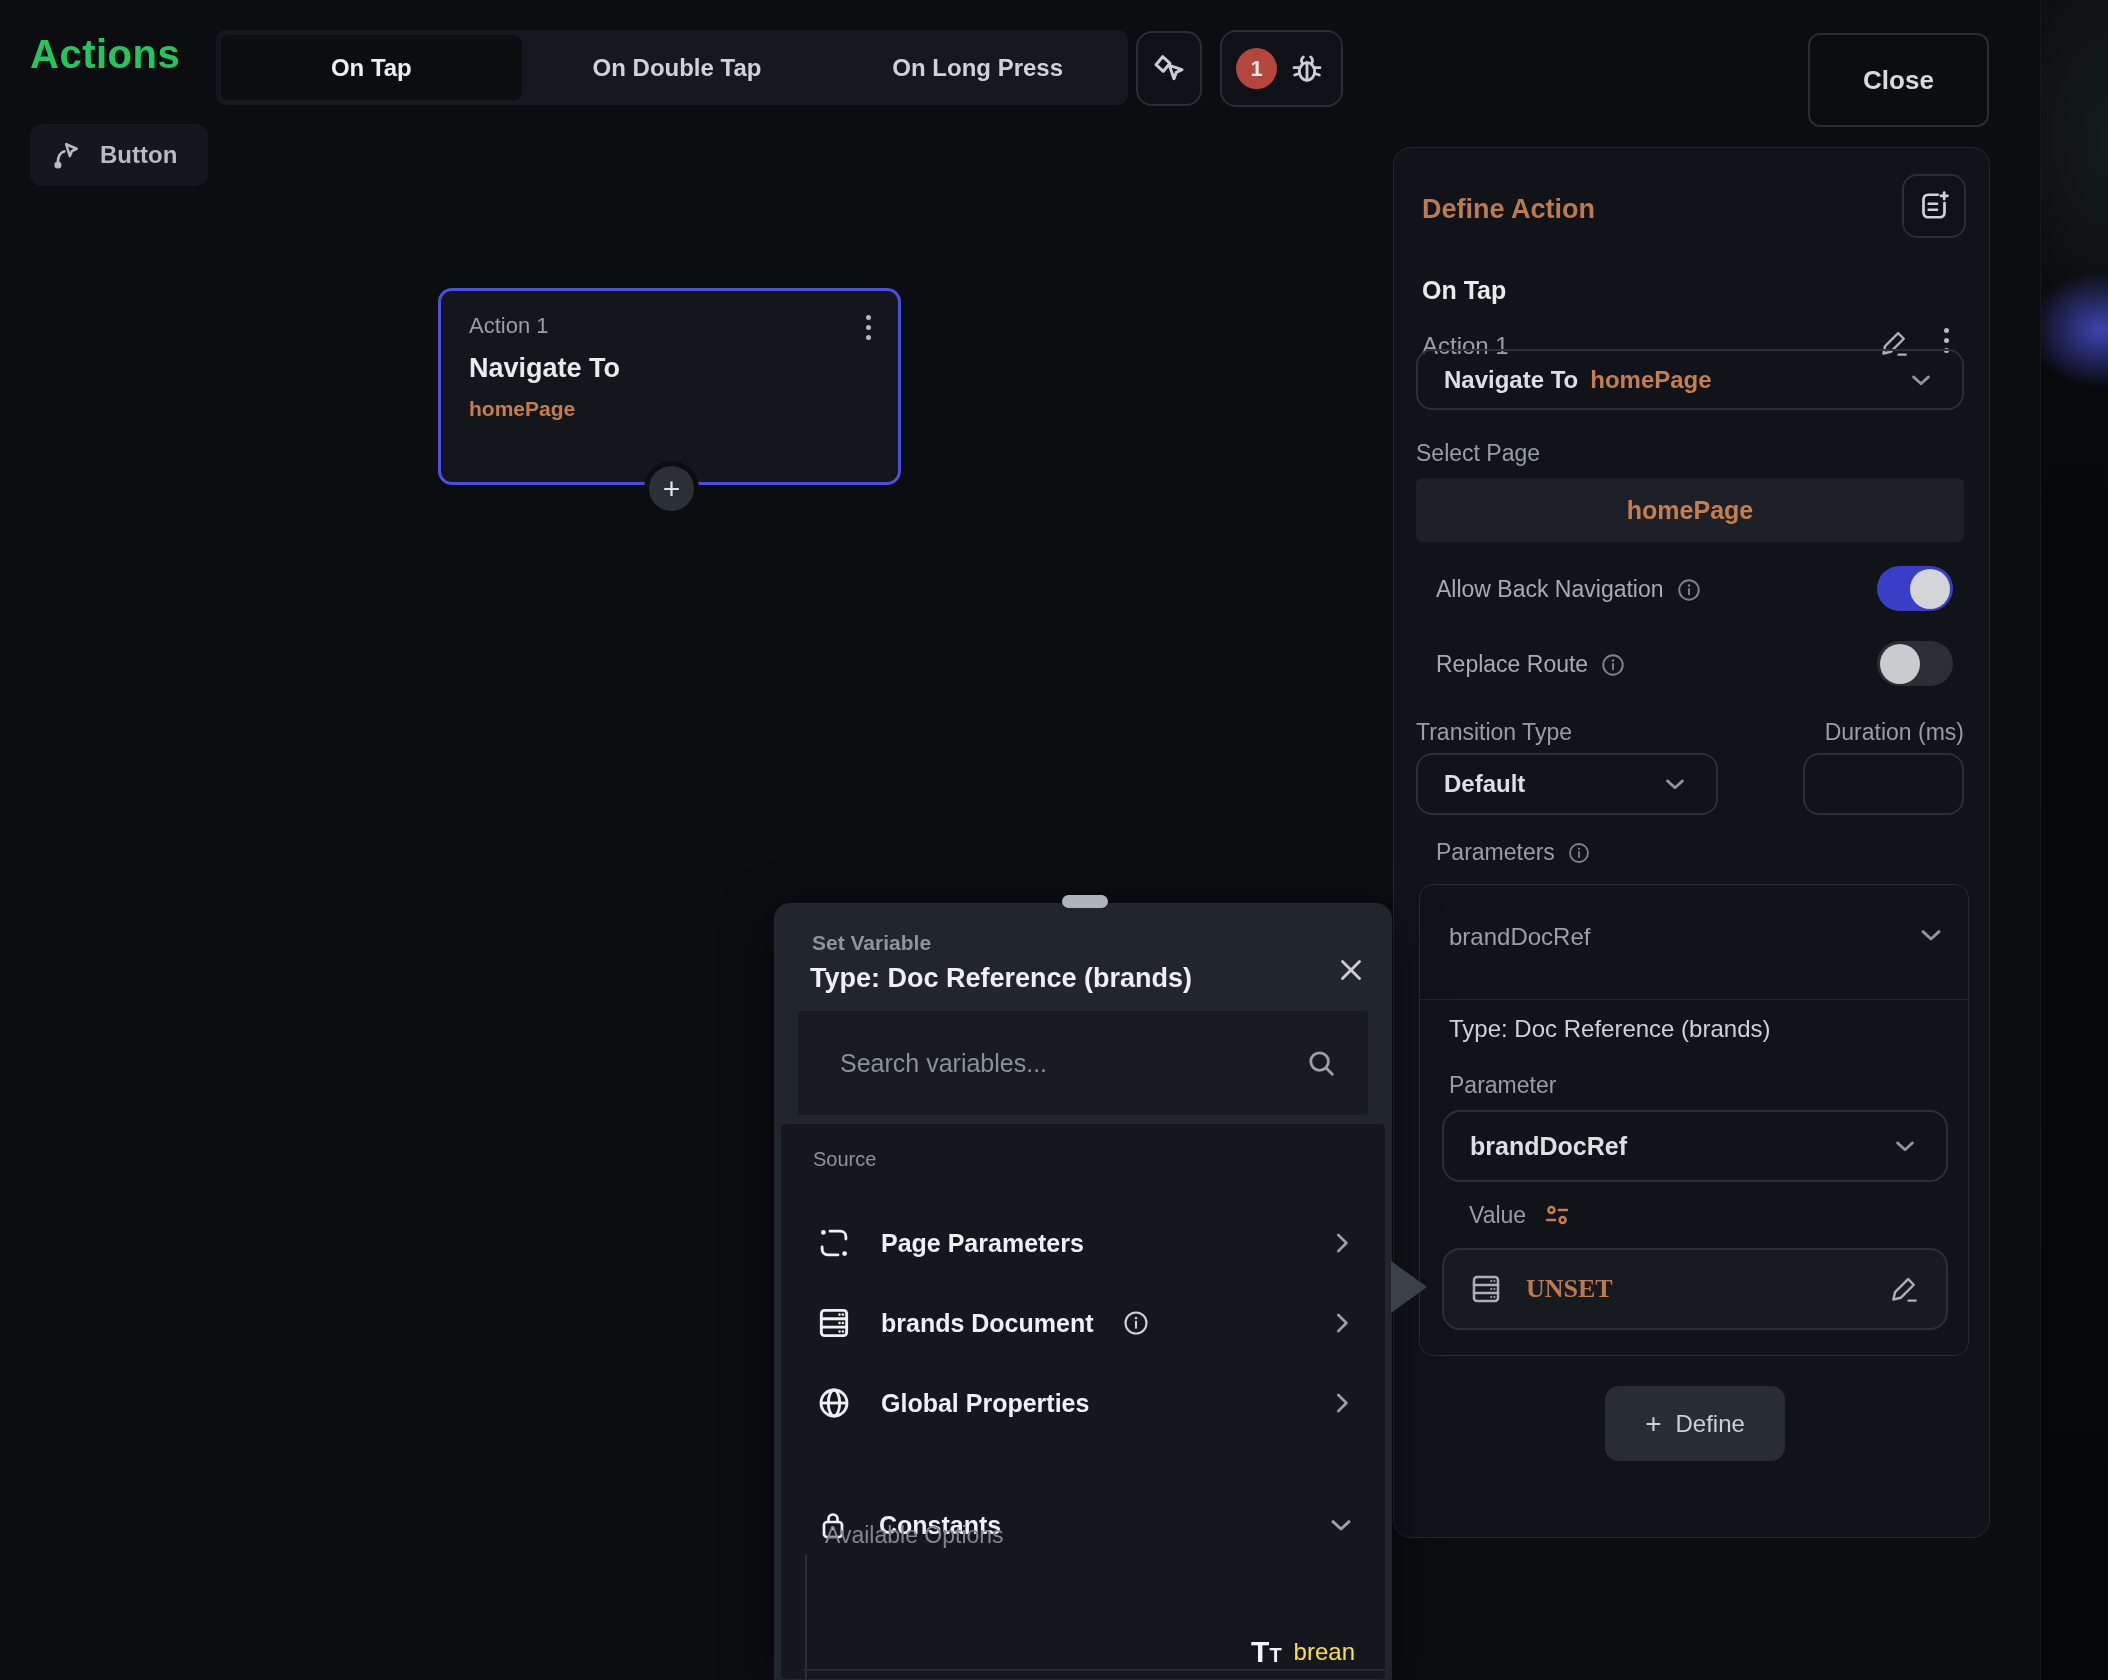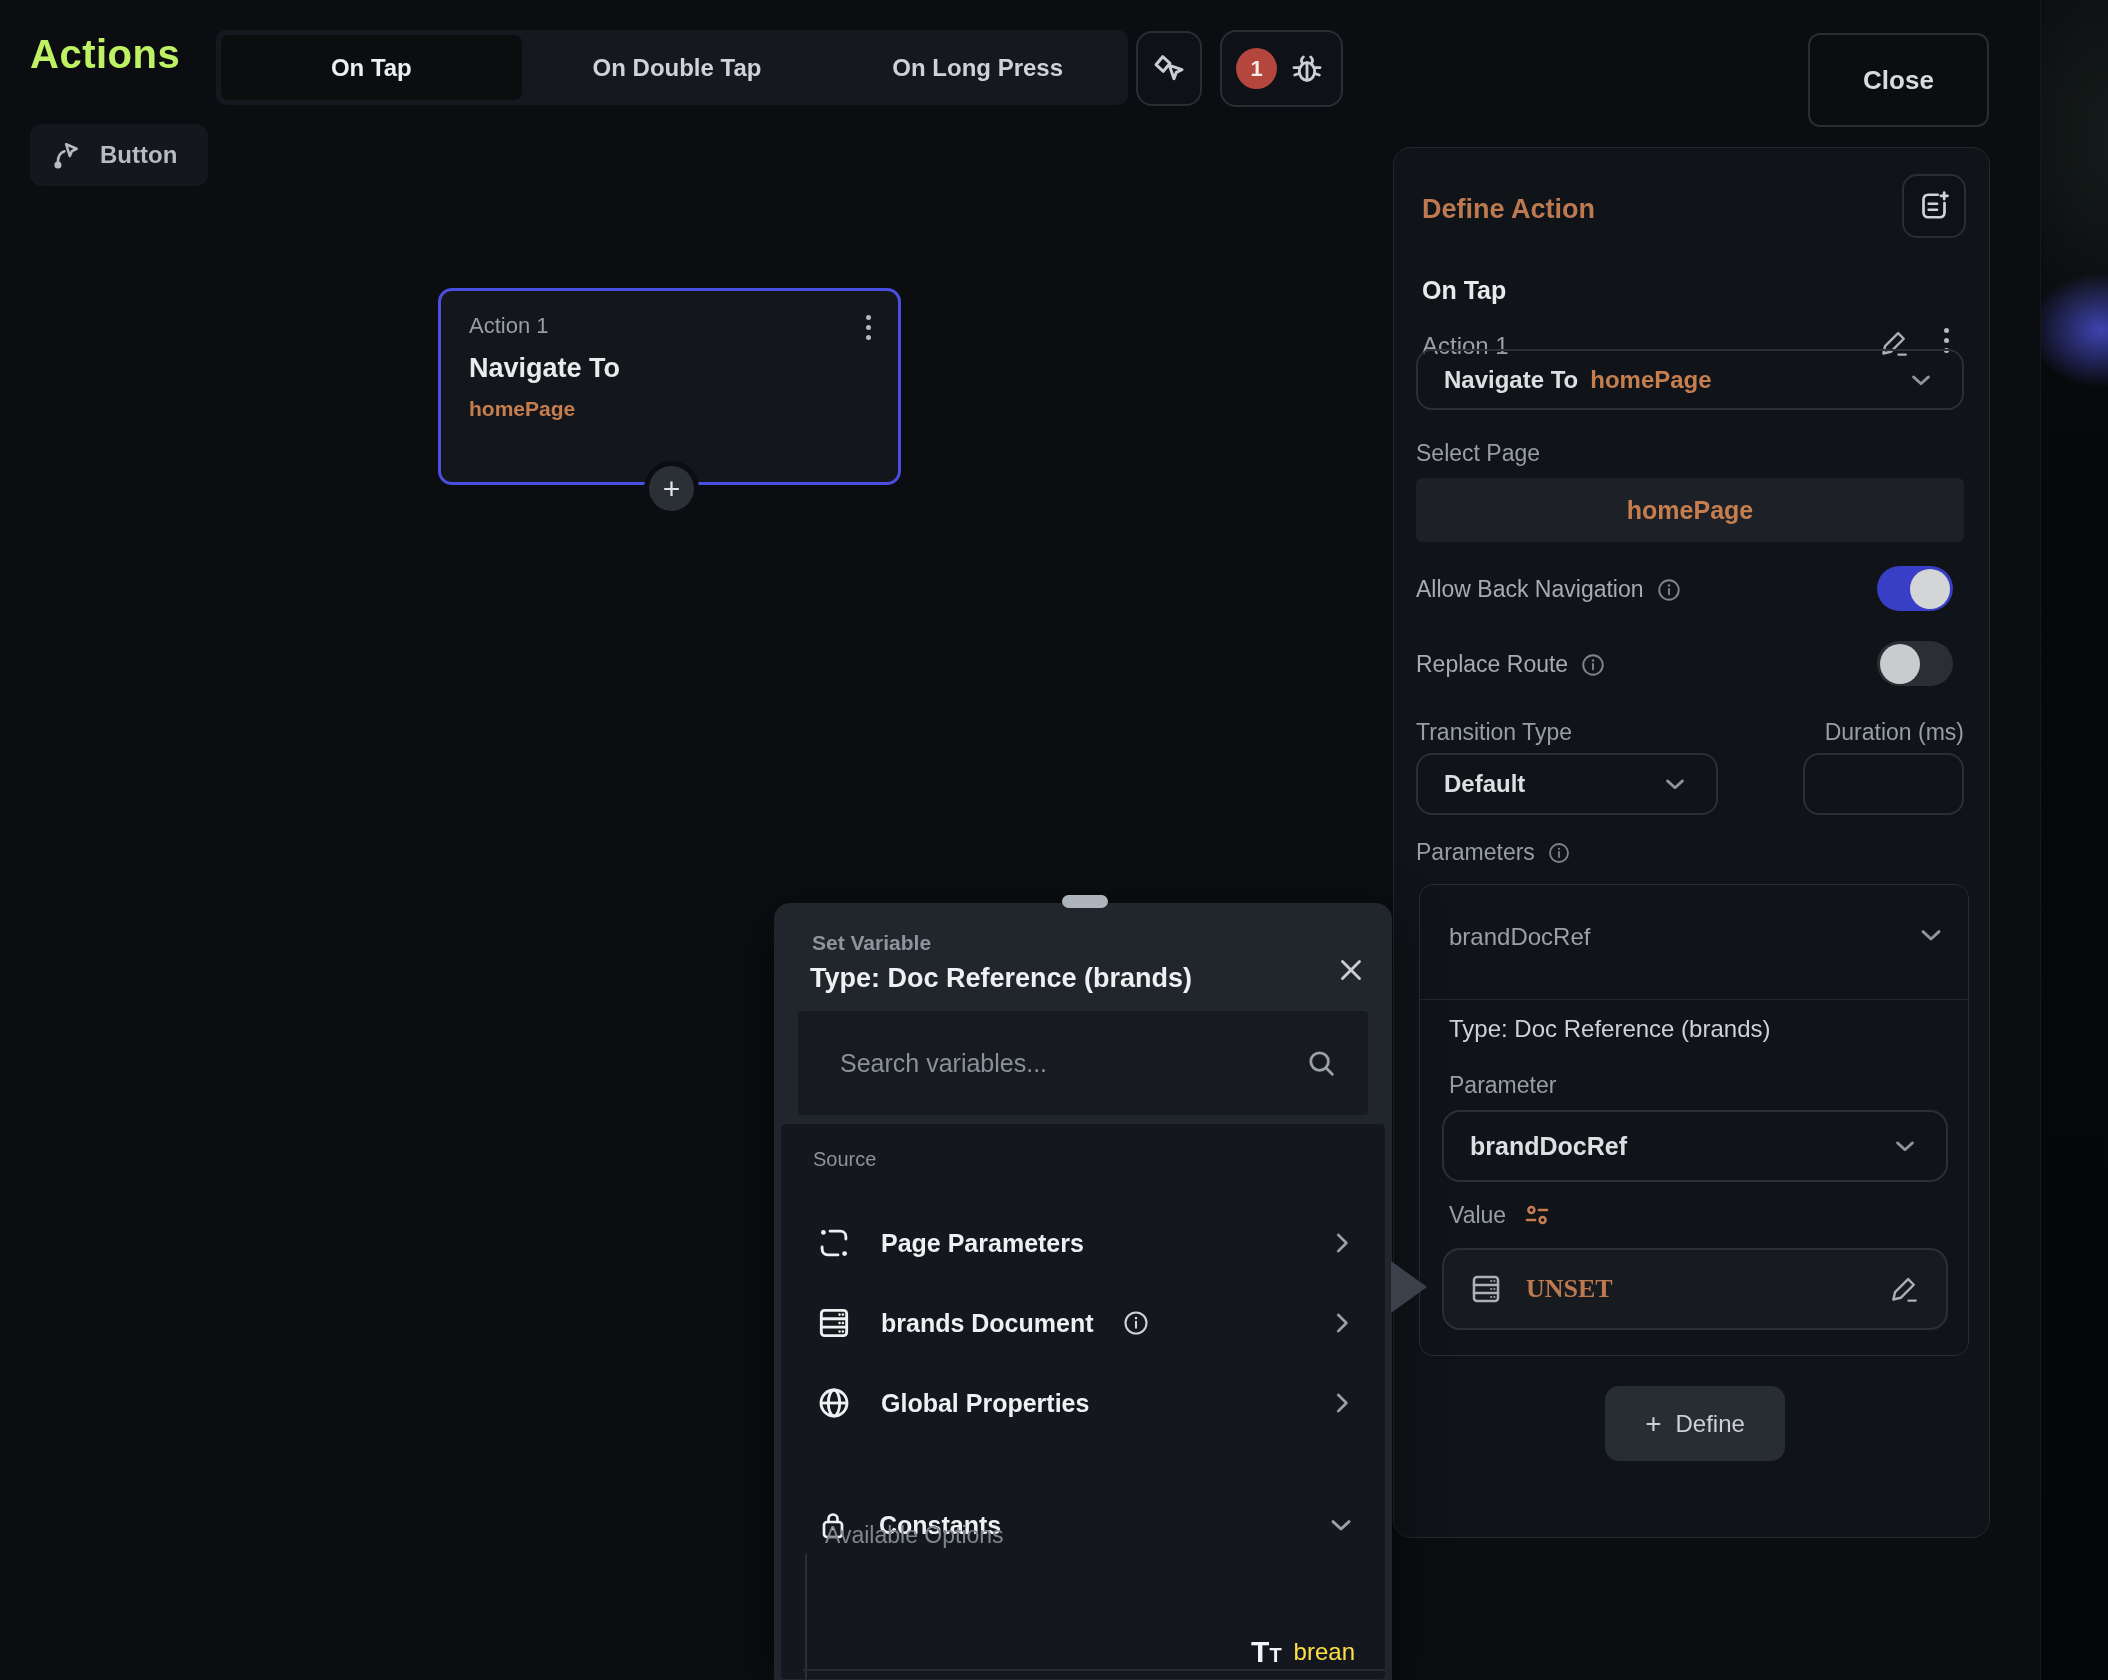--- a/index.html
+++ b/index.html
@@ -7,21 +7,21 @@
   #screen {
     position:relative; width:2108px; height:1680px; overflow:hidden;
     background:#0b0d10;
     font-family:"Liberation Sans", sans-serif;
     color:#e9ebed;
   }
   .abs { position:absolute; }
   svg { display:block; }
 
   
-  .page-title { left:30px; top:32px; font-size:40px; font-weight:700; color:#bef264; letter-spacing:.5px; }
+  .page-title { left:30px; top:32px; font-size:40px; font-weight:700; color:#22c55e; letter-spacing:.5px; }
   .tabbar { left:216px; top:30px; width:912px; height:75px; background:#15181e; border-radius:10px; display:flex; }
   .tab { flex:1; display:flex; align-items:center; justify-content:center; font-size:24px; font-weight:700; color:#cfd3d8; cursor:pointer; }
   .tab.active { margin:5px; background:#0b0d0f; border-radius:8px; color:#edeff1; }
   .icon-btn { background:#0e1115; border:2px solid #2a2e34; border-radius:16px; display:flex; align-items:center; justify-content:center; cursor:pointer; }
   .flow-btn { left:1136px; top:31px; width:66px; height:75px; }
   .debug-btn { left:1220px; top:30px; width:123px; height:77px; gap:10px; }
   .badge { width:41px; height:41px; border-radius:50%; background:#b5463d; color:#f3e9e7; font-size:22px; font-weight:700; display:flex; align-items:center; justify-content:center; }
   .close-btn { left:1808px; top:33px; width:181px; height:94px; background:transparent; border:2px solid #2a2e34; border-radius:12px; color:#d8dbde; font-size:26px; font-weight:700; display:flex; align-items:center; justify-content:center; cursor:pointer; }
 
   .trigger-chip { left:30px; top:124px; width:178px; height:62px; background:#14171d; border-radius:12px; display:flex; align-items:center; padding-left:20px; gap:16px; cursor:pointer; }
@@ -46,21 +46,21 @@
   .panel .pencil-1 { left:484px; top:178px; cursor:pointer; }
   .panel .kebab-1 { left:540px; top:180px; }
   .dd { border:2px solid #2b2f36; border-radius:16px; display:flex; align-items:center; padding:0 26px; gap:12px; cursor:pointer; background:transparent; }
   .dd .chev { margin-left:auto; }
   .dd-main { left:22px; top:201px; width:548px; height:61px; }
   .dd-txt { font-size:24px; font-weight:700; color:#dde0e3; }
   .dd-val { font-size:24px; font-weight:700; color:#c67e4f; }
   .lab { font-size:23px; color:#989ea5; }
   .sel-page-lab { left:22px; top:292px; }
   .page-btn { left:22px; top:330px; width:548px; height:64px; background:#1d2127; border-radius:6px; display:flex; align-items:center; justify-content:center; font-size:25px; font-weight:700; color:#c67e4f; cursor:pointer; }
-  .lab-row { display:flex; align-items:center; gap:12px; color:#a6acb2; font-size:23px; }
+  .lab-row { display:flex; align-items:center; gap:12px; color:#a6acb2; font-size:23px;margin-left:20px; }
   .allow-lab { left:22px; top:428px; }
   .replace-lab { left:22px; top:503px; }
   .toggle { width:76px; height:45px; border-radius:23px; position:absolute; cursor:pointer; }
   .toggle .knob { position:absolute; top:2.5px; width:40px; height:40px; border-radius:50%; }
   .tg-on { left:483px; top:418px; background:#383fc6; }
   .tg-on .knob { right:3px; background:#d3d5d7; }
   .tg-off { left:483px; top:493px; background:#2b2f35; }
   .tg-off .knob { left:3px; background:#c9cbcd; }
   .trans-lab { left:22px; top:571px; }
   .dur-lab { left:330px; top:571px; width:240px; text-align:right; }

